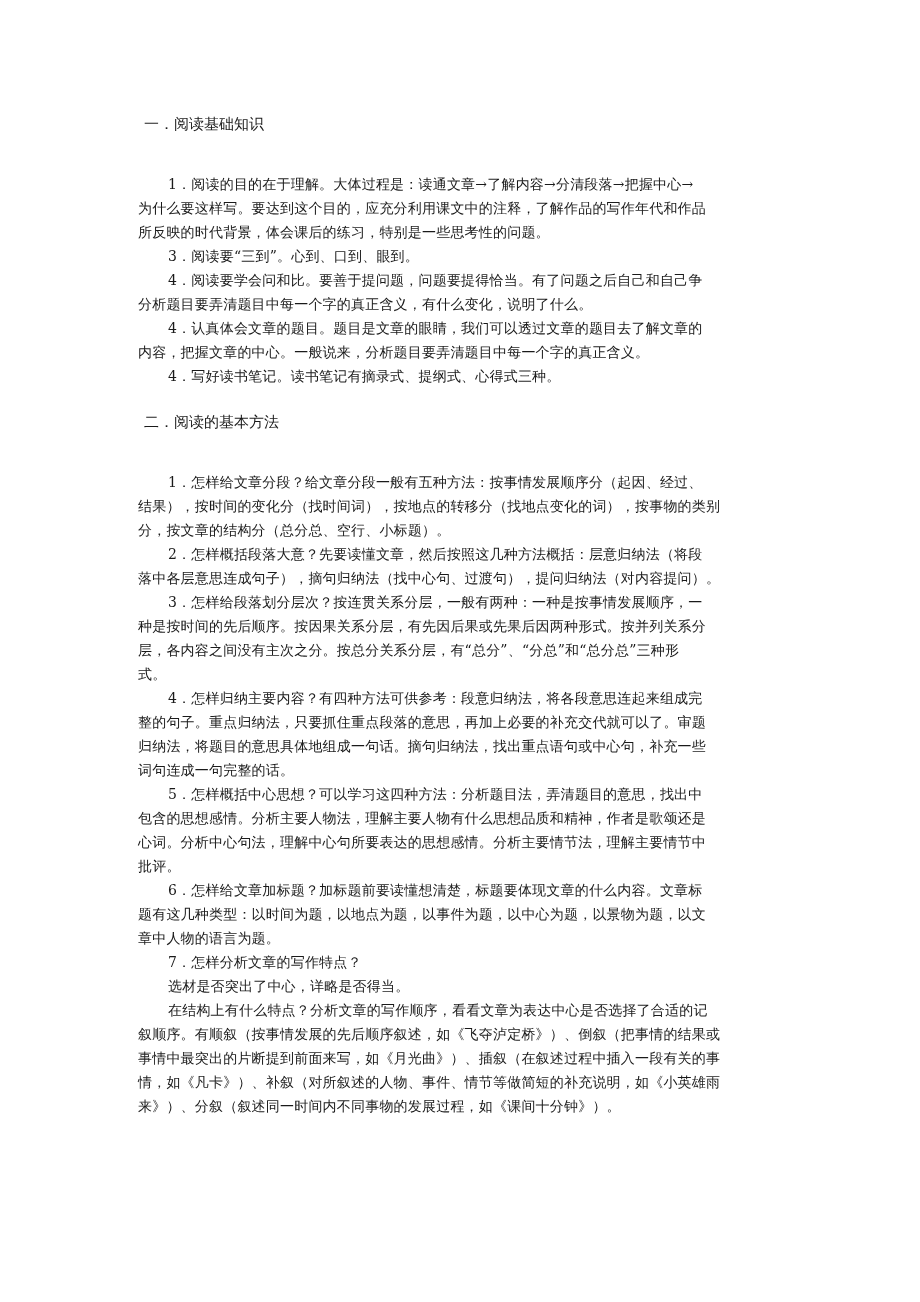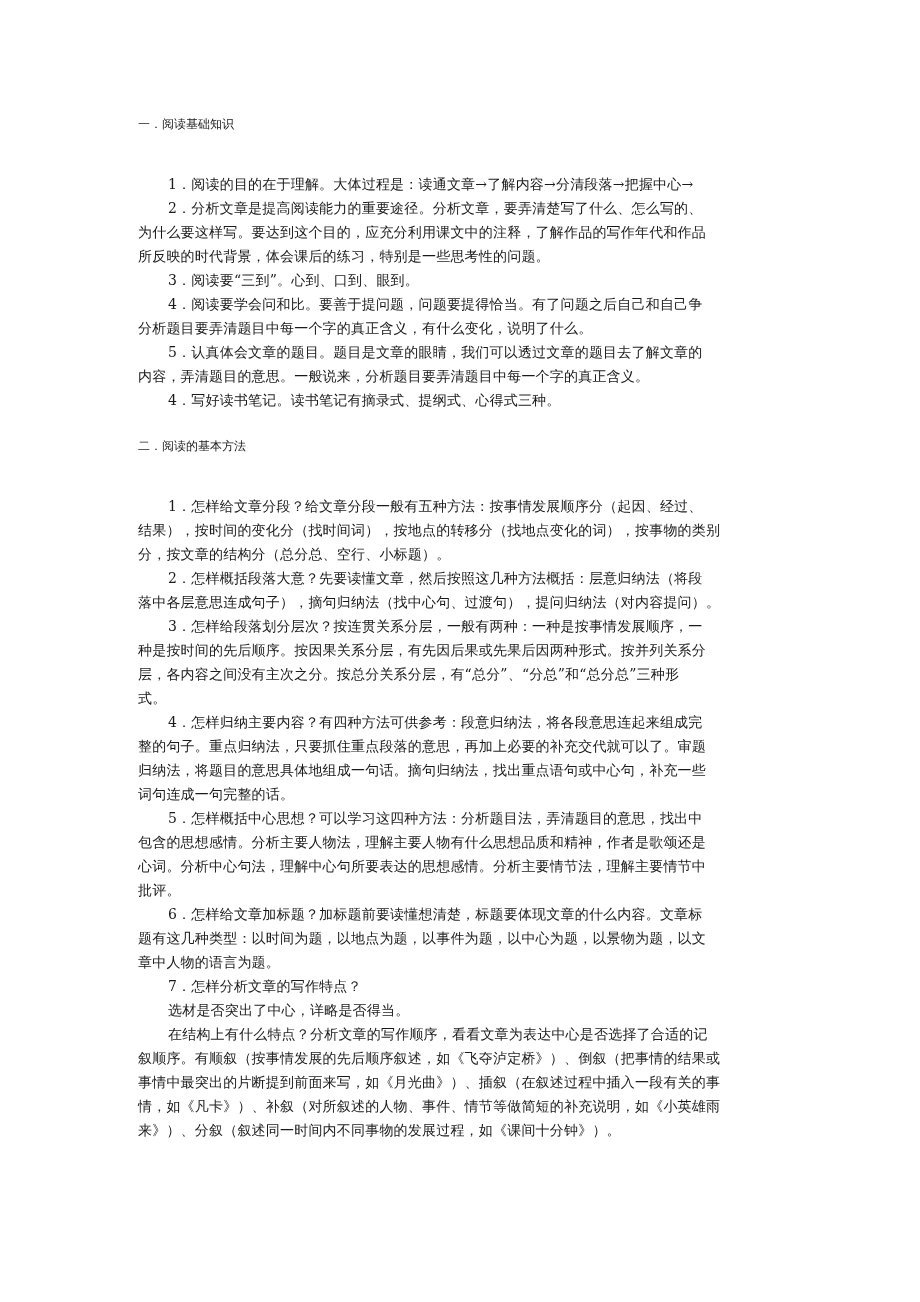--- a/index.html
+++ b/index.html
@@ -1,50 +1,49 @@
 <!DOCTYPE html>
 <html><head>
 <meta charset="utf-8">
 <style>
   html, body { margin: 0; padding: 0; background: #ffffff; }
   body { width: 920px; height: 1302px; position: relative; overflow: hidden;
          font-family: "DejaVu Serif", "Liberation Serif", serif; color: #1a1a1a; }
   .page { position: absolute; left: 138px; top: 112px; width: 650px; }
-  .heading { font-size: 12px; line-height: 24px; height: 24px; white-space: nowrap; margin-left: 0; }
+  .heading { font-size: 15px; line-height: 24px; height: 24px; white-space: nowrap; margin-left: 6px; }
   .gap { height: 36px; }
   .para { font-size: 14px; line-height: 24px; }
   .line { white-space: nowrap; height: 24px; overflow: visible; letter-spacing: 0.2px; }
   .line.first { text-indent: 30px; }
 </style>
 </head>
 <body>
 
 <div class="page">
 
   <div class="heading">一．阅读基础知识</div>
   <div class="gap"></div>
 
   <div class="para">
     <div class="line first">1．阅读的目的在于理解。大体过程是：读通文章→了解内容→分清段落→把握中心→</div>
   </div>
   <div class="para">
-    <div class="line first">2．分析文章是提高阅读能力的重要途径。分析文章，要弄清楚写了什么、怎么写的、</div>
     <div class="line">为什么要这样写。要达到这个目的，应充分利用课文中的注释，了解作品的写作年代和作品</div>
     <div class="line">所反映的时代背景，体会课后的练习，特别是一些思考性的问题。</div>
   </div>
   <div class="para">
     <div class="line first">3．阅读要“三到”。心到、口到、眼到。</div>
   </div>
   <div class="para">
     <div class="line first">4．阅读要学会问和比。要善于提问题，问题要提得恰当。有了问题之后自己和自己争</div>
     <div class="line">分析题目要弄清题目中每一个字的真正含义，有什么变化，说明了什么。</div>
   </div>
   <div class="para">
-    <div class="line first">5．认真体会文章的题目。题目是文章的眼睛，我们可以透过文章的题目去了解文章的</div>
-    <div class="line">内容，弄清题目的意思。一般说来，分析题目要弄清题目中每一个字的真正含义。</div>
+    <div class="line first">4．认真体会文章的题目。题目是文章的眼睛，我们可以透过文章的题目去了解文章的</div>
+    <div class="line">内容，把握文章的中心。一般说来，分析题目要弄清题目中每一个字的真正含义。</div>
   </div>
   <div class="para">
     <div class="line first">4．写好读书笔记。读书笔记有摘录式、提纲式、心得式三种。</div>
   </div>
 
   <div class="gap" style="height:22px"></div>
   <div class="heading">二．阅读的基本方法</div>
   <div class="gap"></div>
 
   <div class="para">

